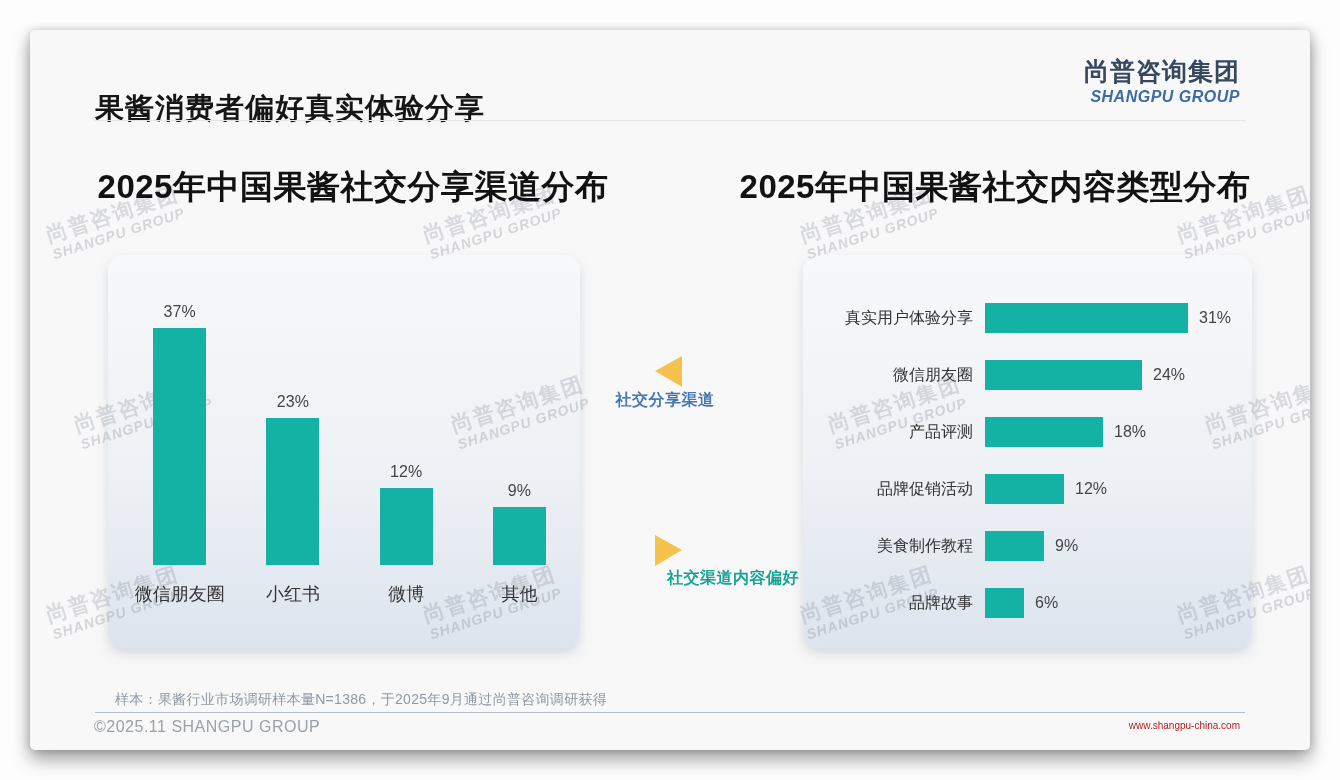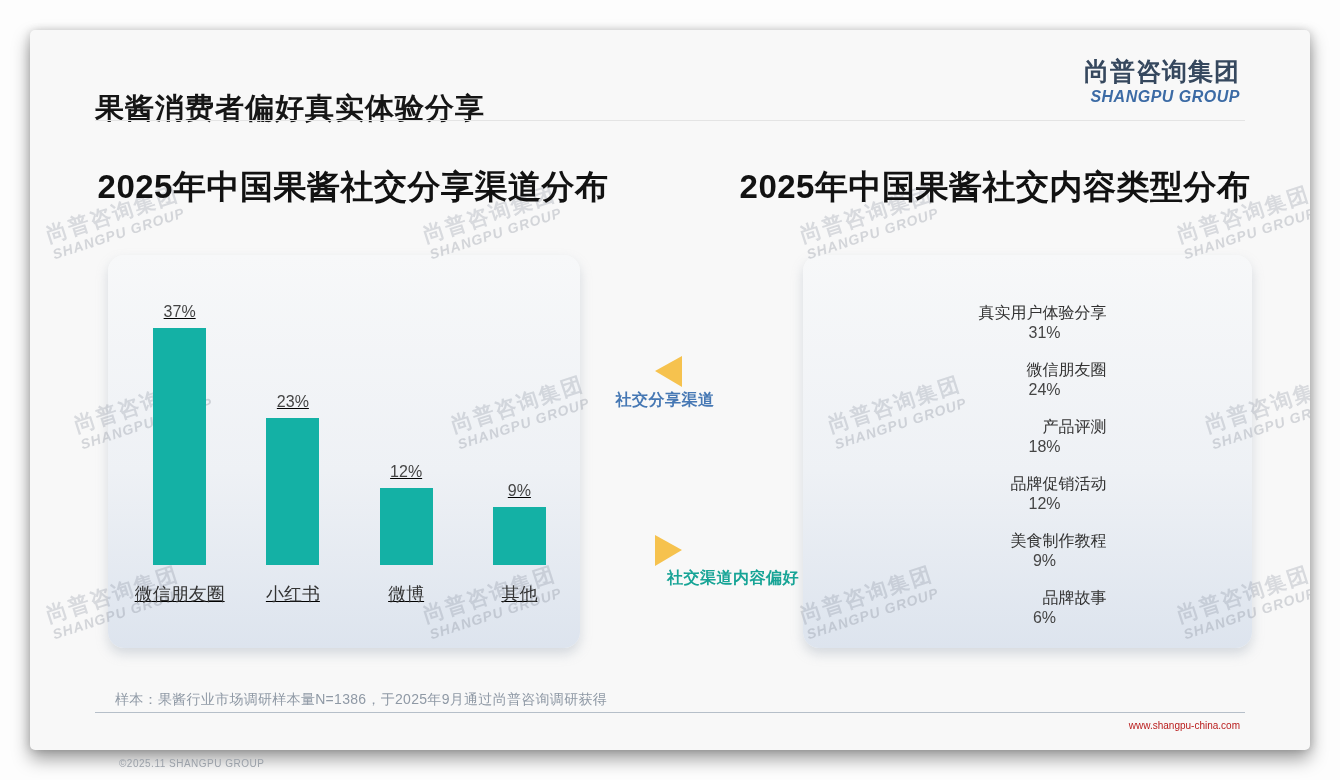--- a/index.html
+++ b/index.html
@@ -39,47 +39,47 @@
   
   .panel{
     position:absolute;top:225px;height:393px;border-radius:16px;
     background:linear-gradient(180deg,#f7f8f9 0%,#eef1f5 55%,#dde4ee 100%);
     box-shadow:0 6px 12px rgba(150,160,175,.35);
   }
   .panel-left{left:78px;width:472px;}
   .panel-right{left:773px;width:449px;}
   .panel-inner{position:absolute;inset:0;z-index:2;}
   
-  .vchart{position:absolute;left:15px;right:4px;top:0;bottom:0;display:flex;padding-top:20px;text-decoration:underline;}
+  .vchart{position:absolute;left:15px;right:4px;top:0;bottom:0;display:flex;padding-top:20px;}
   .vcol{flex:1;display:flex;flex-direction:column;align-items:center;}
   .vstack{height:290px;display:flex;flex-direction:column;align-items:center;justify-content:flex-end;}
   .vval{font-size:16px;color:#454545;margin-bottom:7px;}
   .vbar{width:53px;}
   .vcat{margin-top:17px;font-size:18px;color:#333333;white-space:nowrap;}
   
   .hchart{position:absolute;inset:0;padding:48px 0 0 23px;}
-  .hrow{display:flex;align-items:center;height:30px;margin-bottom:27px;flex-direction:column;}
+  .hrow{display:flex;align-items:center;height:30px;margin-bottom:27px;}
   .hlabel{width:147px;text-align:right;margin-right:12px;font-size:16px;color:#333333;white-space:nowrap;}
   .hbar{height:30px;}
   .hval{margin-left:11px;font-size:16px;color:#454545;}
   
   .ann{position:absolute;z-index:3;}
   .ann .lbl{font-size:16px;font-weight:bold;letter-spacing:.5px;white-space:nowrap;}
   .ann1{left:555px;top:326px;width:160px;}
   .ann1 .tri{width:0;height:0;margin-left:70px;
     border-right:27px solid #f6c24e;border-top:15px solid transparent;border-bottom:16px solid transparent;}
   .ann1 .lbl{margin-top:3px;text-align:center;}
   .ann2{left:625px;top:505px;width:170px;}
   .ann2 .tri{width:0;height:0;
     border-left:27px solid #f6c24e;border-top:15px solid transparent;border-bottom:16px solid transparent;}
   .ann2 .lbl{margin-top:2px;margin-left:12px;}
   
   .sample-note{position:absolute;left:85px;top:661px;z-index:2;font-size:14px;color:#8f99a5;letter-spacing:.3px;}
   .footer-divider{position:absolute;left:65px;right:65px;top:682px;height:1px;background:#b6bfc9;z-index:2;}
-  .footer-left{position:absolute;left:89px;top:688px;z-index:2;font-size:10px;color:#9ba1a9;letter-spacing:.5px;margin-top:40px;}
+  .footer-left{position:absolute;left:64px;top:688px;z-index:2;font-size:16px;color:#9ba1a9;letter-spacing:.5px;}
   .footer-right{position:absolute;right:70px;top:690px;z-index:2;font-size:10px;color:#b91c1c;}
 </style>
 </head>
 <body>
 
 <div class="stage">
   <div class="slide">
 
     <div class="wm-layer" id="wm-layer">
         <div class="wm" style="left: -10px; top: 172px;">

